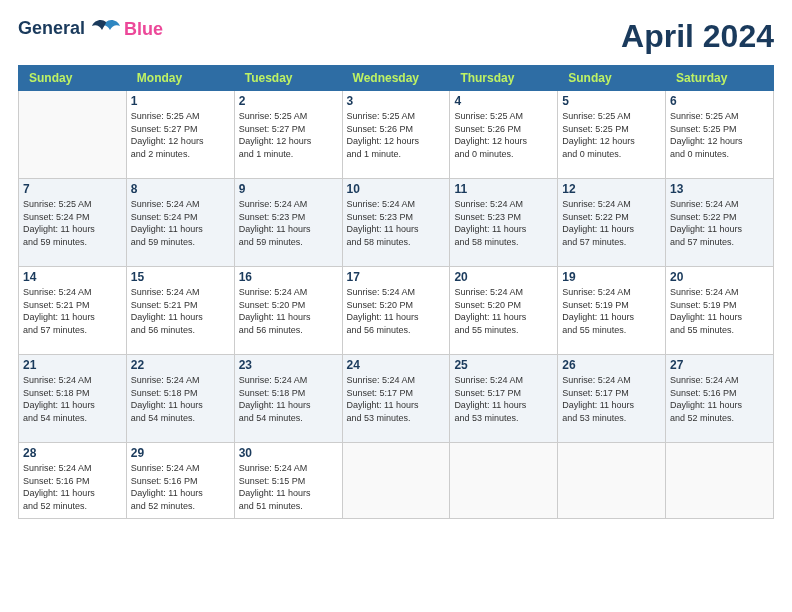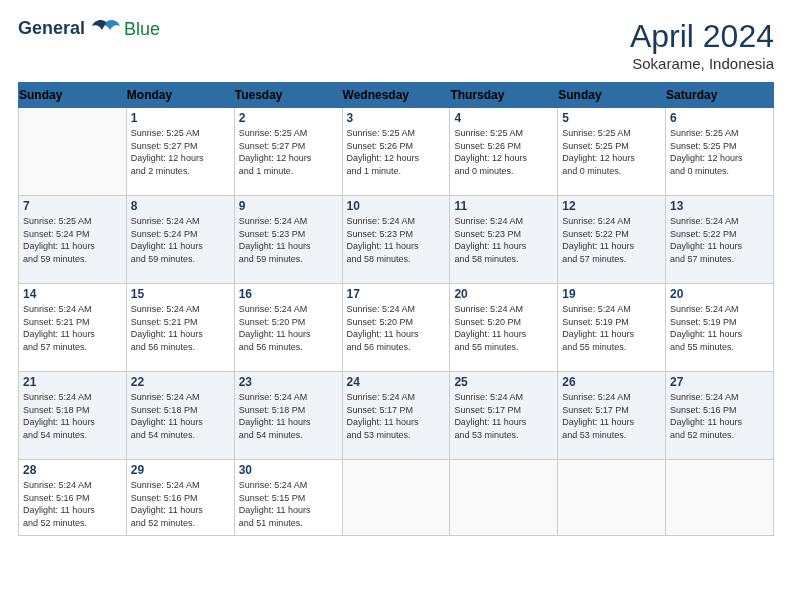--- a/index.html
+++ b/index.html
@@ -25,40 +25,40 @@
     }
     .logo {
       display: flex;
       align-items: center;
     }
     .title-block {
       text-align: right;
     }
     .month-title {
       font-size: 32px;
-      font-weight: normal;
+      font-weight: bold;
       color: #1a3a5c;
     }
     .subtitle {
       font-size: 15px;
       color: #333;
     }
     .calendar {
       flex: 1;
       border: 1px solid #ccc;
       border-collapse: collapse;
       width: 100%;
       table-layout: fixed;
     }
     .calendar th {
       background: #2e6da4;
-      color: #000000;
+      color: #bef264;
       font-size: 12px;
       font-weight: bold;
-      padding: 5px 0;
+      padding: 5px 10px;
       border: 1px solid #2e6da4;
       text-align: left;
     }
     .calendar td {
       border: 1px solid #ccc;
       vertical-align: top;
       padding: 3px 4px;
       font-size: 9.5px;
       color: #333;
       height: 88px;
@@ -94,27 +94,26 @@
     <div class="logo">
       <div>
         <div style="display:flex;align-items:center;">
           <div style="font-size:18px;font-weight:bold;color:#1a3a5c;line-height:1.1;">
             <span style="color:#1a3a5c;">General</span>
             <svg width="28" height="22" viewBox="0 0 28 22" style="vertical-align:middle;margin:0 2px;">
               <path d="M14 4 C18 0, 26 2, 28 8 C24 6, 20 8, 18 12 C16 8, 12 6, 8 8 C10 6, 12 4, 14 4Z" fill="#2e86c1"></path>
               <path d="M14 4 C10 0, 2 2, 0 8 C4 6, 8 8, 10 12 C12 8, 14 6, 14 4Z" fill="#1a3a5c"></path>
             </svg>
           </div>
-          <div style="font-size:18px;font-weight:normal;color:#15803d;margin-left:2px;">Blue</div>
+          <div style="font-size:18px;font-weight:bold;color:#ec4899;margin-left:2px;">Blue</div>
         </div>
       </div>
     </div>
     <div class="title-block">
       <div class="month-title">April 2024</div>
-      <div class="subtitle">Sokarame, Indonesia</div>
     </div>
   </div>
 
   <table class="calendar">
     <thead>
       <tr>
 
       <th>Sunday</th>
           <th>Monday</th>
           <th>Tuesday</th>

